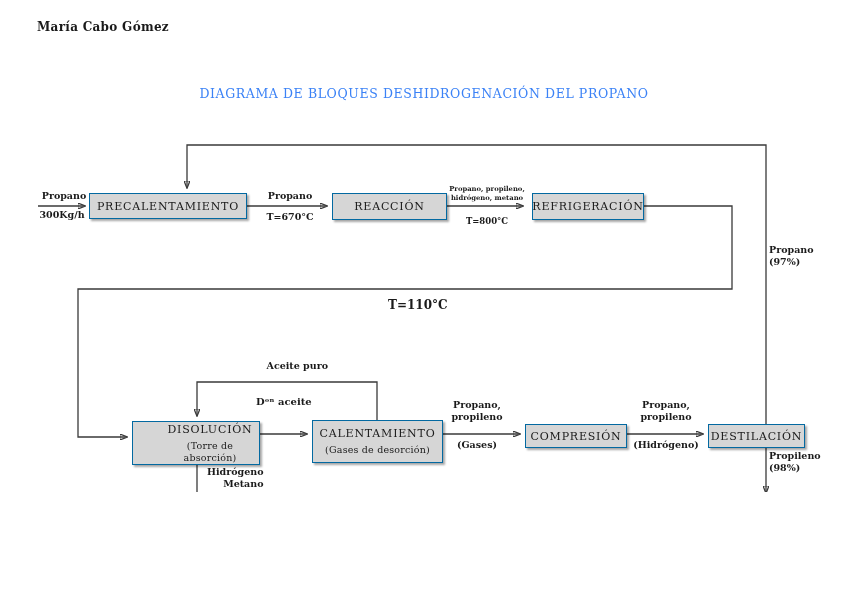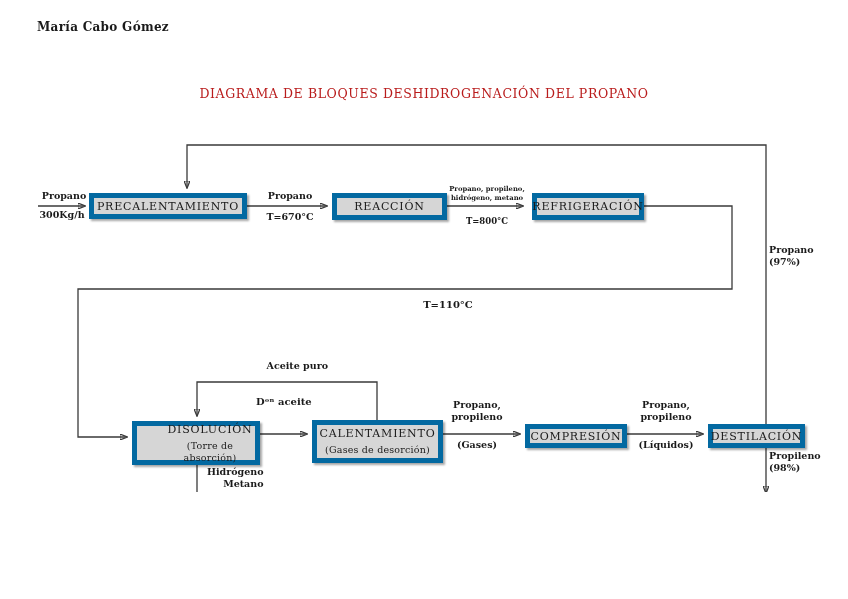--- a/index.html
+++ b/index.html
@@ -3,27 +3,27 @@
 <meta charset="utf-8">
 <style>
   html,body{margin:0;padding:0;background:#ffffff;}
   #canvas{
     position:relative;width:848px;height:492px;background:#ffffff;overflow:hidden;
     font-family:"DejaVu Serif","Liberation Serif",serif;color:#1a1a1a;
   }
   
   .author{position:absolute;left:37px;top:20px;font-size:12px;font-weight:bold;letter-spacing:0.3px;}
   .title{position:absolute;left:0;right:0;top:86px;text-align:center;font-size:12.5px;
-         color:#b91c1c;letter-spacing:0.6px;}
+         color:#3b82f6;letter-spacing:0.6px;}
   
   svg.connectors{position:absolute;left:0;top:0;width:848px;height:599px;}
   svg.connectors path{fill:none;stroke:#3a3a3a;stroke-width:1.3;}
   
   .block{
-    position:absolute;background:#d6d6d6;border:5px solid #0369a1;
+    position:absolute;background:#d6d6d6;border:1px solid #0369a1;
     box-shadow:1.5px 1.5px 2px rgba(0,0,0,0.35);
     display:flex;flex-direction:column;align-items:center;justify-content:center;
     text-align:center;box-sizing:border-box;
   }
   .blabel{font-size:11px;letter-spacing:0.8px;line-height:13px;}
   .bsub{font-size:9.5px;letter-spacing:0.2px;line-height:12px;margin-top:4px;}
   .b-precalentamiento{left:89px; top:193px;width:158px;height:26px;}
   .b-reaccion       {left:332px;top:193px;width:115px;height:27px;}
   .b-refrigeracion  {left:532px;top:193px;width:112px;height:27px;}
   .b-disolucion     {left:132px;top:421px;width:128px;height:44px;padding-left:28px;}
@@ -32,21 +32,21 @@
   .b-destilacion    {left:708px;top:424px;width:97px; height:24px;}
   
   .lbl{position:absolute;font-size:9.5px;font-weight:bold;line-height:12px;white-space:nowrap;}
   .l-feed-name   {left:38px; top:190px;width:52px;text-align:center;}
   .l-feed-rate   {left:30px; top:209px;width:64px;text-align:center;}
   .l-pre-name    {left:261px;top:190px;width:58px;text-align:center;}
   .l-pre-temp    {left:261px;top:211px;width:58px;text-align:center;}
   .l-rx-comp     {left:444px;top:185px;width:86px;text-align:center;font-size:6.8px;line-height:8.5px;}
   .l-rx-temp     {left:452px;top:215px;width:70px;text-align:center;font-size:8.5px;}
   .l-cool-comp   {left:333px;top:277px;width:224px;text-align:center;font-size:8.8px;}
-  .l-cool-temp   {left:388px;top:299px;width:120px;text-align:center;font-size:10px;}
+  .l-cool-temp   {left:388px;top:299px;width:120px;text-align:left;font-size:12px;}
   .l-recycle     {left:769px;top:244px;text-align:left;}
   .l-aceite      {left:244px;top:360px;width:84px;text-align:right;}
   .l-don         {left:256px;top:396px;font-size:10px;}
   .l-offgas      {left:207px;top:466px;text-align:right;}
   .l-gases       {left:438px;top:399px;width:78px;text-align:center;}
   .l-gases-state {left:438px;top:439px;width:78px;text-align:center;}
   .l-liq         {left:628px;top:399px;width:76px;text-align:center;}
   .l-liq-state   {left:628px;top:439px;width:76px;text-align:center;}
   .l-product     {left:769px;top:450px;text-align:left;}
 </style>
@@ -131,20 +131,20 @@
   <div class="lbl l-gases">
     <div>Propano,</div>
     <div>propileno</div>
   </div>
   <div class="lbl l-gases-state">(Gases)</div>
 
   <div class="lbl l-liq">
     <div>Propano,</div>
     <div>propileno</div>
   </div>
-  <div class="lbl l-liq-state">(Líquidos)</div>
+  <div class="lbl l-liq-state">(Hidrógeno)</div>
 
   <div class="lbl l-product">
     <div>Propileno</div>
     <div>(98%)</div>
   </div>
 
 </div>
 
 </body></html>

